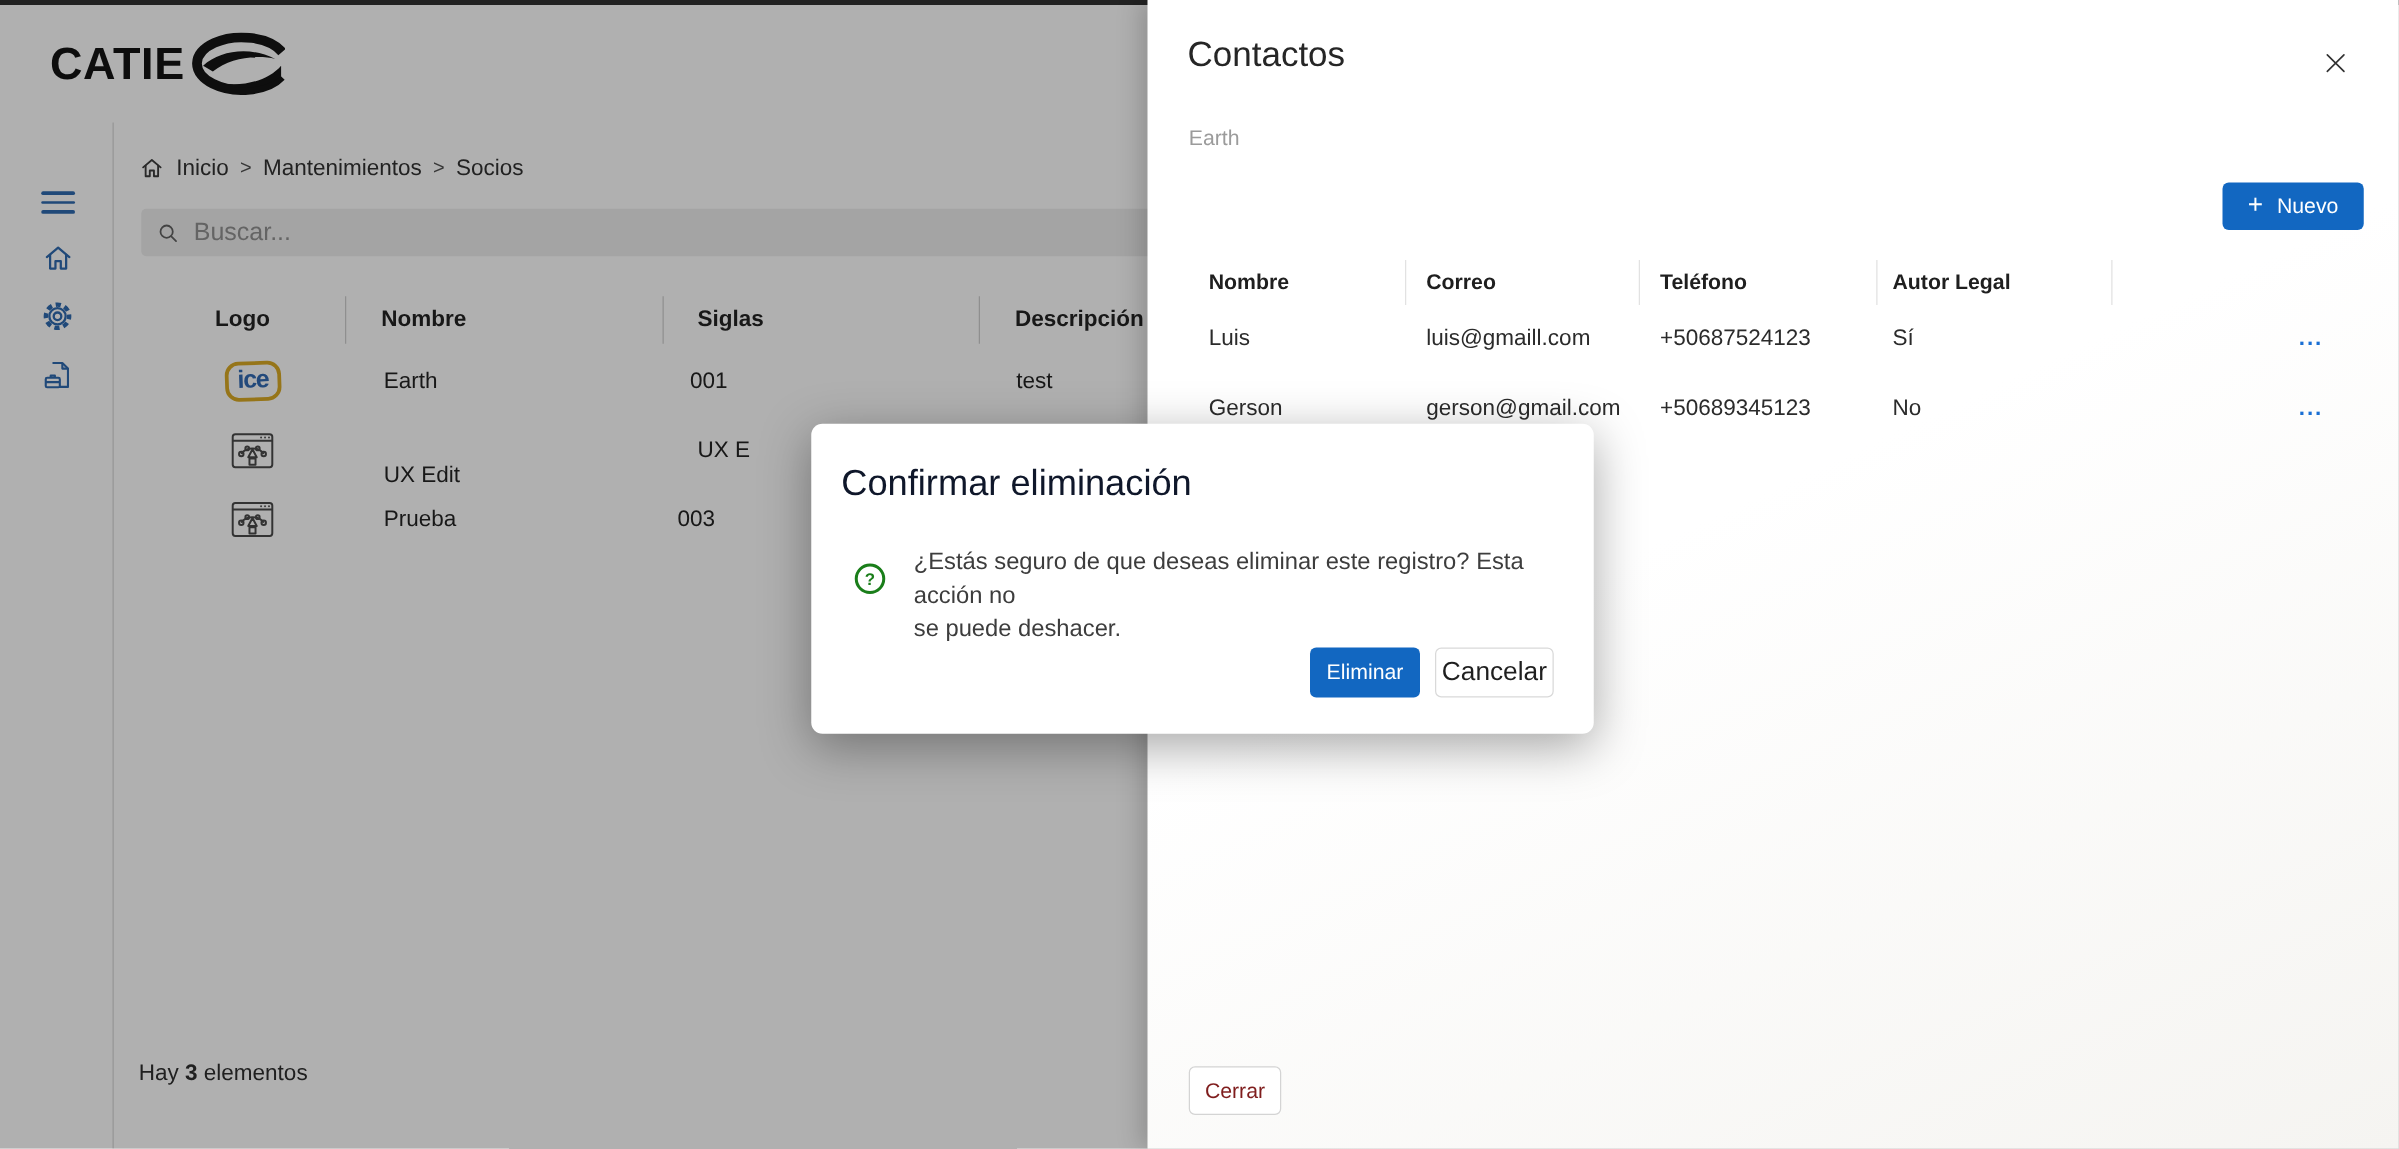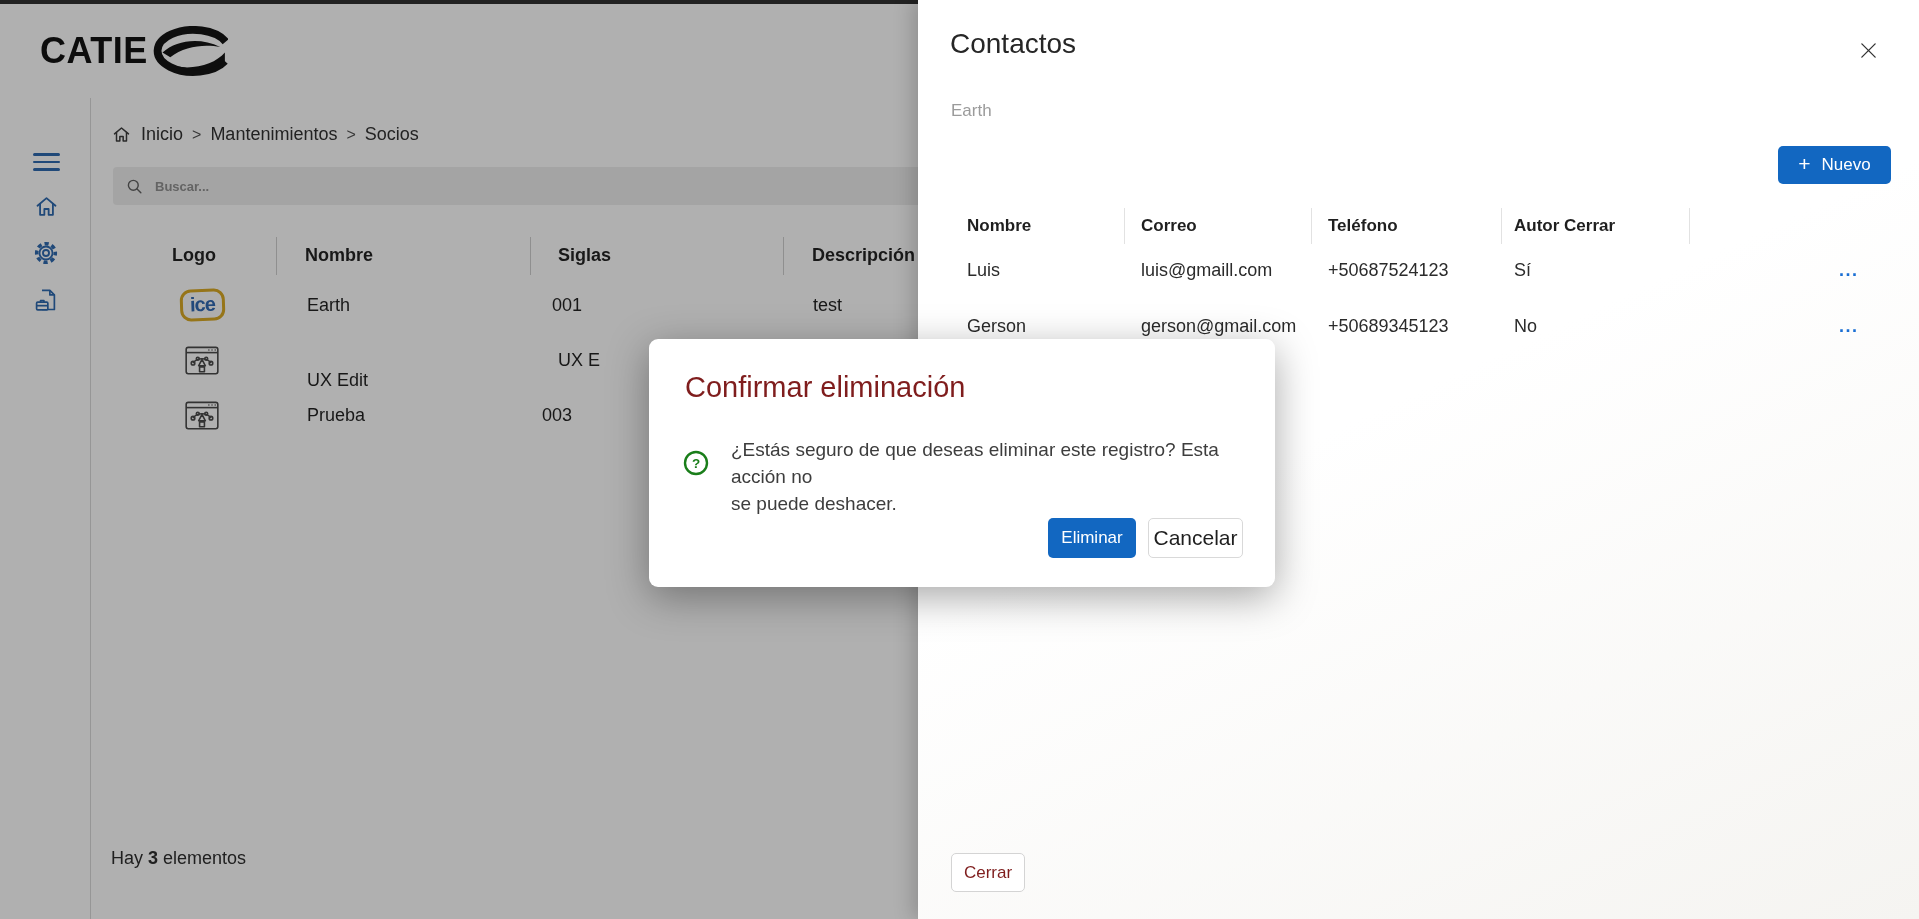--- a/index.html
+++ b/index.html
@@ -17,21 +17,21 @@
   .sidebar { position:absolute; left:0; top:98px; width:91px; height:821px; background:#ffffff; border-right:1px solid #d9d9d9; }
   .side-icon { position:absolute; left:30px; width:32px; height:32px; display:flex; align-items:center; justify-content:center; cursor:pointer; }
   .hamburger { display:flex; flex-direction:column; gap:5px; width:27px; }
   .hamburger span { display:block; height:2.6px; background:#2b67ae; border-radius:2px; }
 
   .breadcrumb { position:absolute; left:111px; top:124px; display:flex; align-items:center; gap:9px; font-size:18px; color:#2f2f2f; }
   .crumb-sep { color:#4f4f4f; font-size:16px; }
   .crumb { cursor:pointer; }
 
   .search-box { position:absolute; left:113px; top:167px; width:1010px; height:38px; background:#eeeeee; border-radius:4px; display:flex; align-items:center; padding-left:12px; }
-  .search-box input { border:none; outline:none; background:transparent; font-family:"Liberation Sans",sans-serif; font-size:13px; color:#6d6d6d; width:800px; margin-left:11px;font-weight:bold; }
+  .search-box input { border:none; outline:none; background:transparent; font-family:"Liberation Sans",sans-serif; font-size:20px; color:#6d6d6d; width:800px; margin-left:11px; }
   .search-box input::placeholder { color:#8f8f8f; }
 
   .ptable-header { position:absolute; left:0; top:233px; width:920px; height:45px; }
   .ptable-header .hcell { position:absolute; top:12px; font-size:18px; font-weight:bold; color:#1f1f1f; }
   .vsep { position:absolute; top:4px; width:1px; height:38px; background:#cfcfcf; }
   .p-row { position:absolute; left:0; width:920px; height:55px; }
   .p-cell { position:absolute; top:50%; transform:translateY(-50%); font-size:18px; color:#1f1f1f; }
   .logo-slot { position:absolute; left:180px; top:50%; transform:translateY(-50%); width:44px; display:flex; justify-content:center; }
   .ice-badge { border:3px solid #d9a821; border-radius:11px; background:#fdfdfd; color:#2e67b2; font-weight:bold; font-size:20px; letter-spacing:-1px; padding:1px 7px 3px 7px; transform:rotate(-2deg); line-height:1.1; }
   .count-line { position:absolute; left:111px; top:848px; font-size:18px; color:#2b2b2b; }
@@ -59,21 +59,21 @@
   .col-a { width:174px; padding-left:17px; }
   .col-b { width:187px; padding-left:17px; }
   .col-c { width:190px; padding-left:17px; }
   .col-d { width:188px; padding-left:13px; }
   .col-e { flex:1; padding-left:150px; }
   .dots { color:#1a6fd4; font-weight:bold; font-size:18px; letter-spacing:1.5px; cursor:pointer; }
   .btn-cerrar { position:absolute; left:33px; top:853px; width:74px; height:39px; background:#ffffff; border:1px solid #d4d4d4; border-radius:5px; font-size:17px; font-family:"Liberation Sans",sans-serif; color:#7f1d1d; cursor:pointer; }
 
   
   .dialog { position:absolute; left:649px; top:339px; width:626px; height:248px; background:#ffffff; border-radius:9px; z-index:30; box-shadow:0 10px 40px rgba(0,0,0,0.35); }
-  .dialog-title { position:absolute; left:36px; top:32px; font-size:29px; font-weight:400; color:#7f1d1d; }
+  .dialog-title { position:absolute; left:24px; top:32px; font-size:29px; font-weight:400; color:#0f172a; }
   .dialog-icon { position:absolute; left:34px; top:111px; }
   .dialog-msg { position:absolute; left:82px; top:97px; font-size:19px; line-height:27px; color:#3d3d3d; }
   .dialog-buttons { position:absolute; left:399px; top:179px; display:flex; gap:12px; }
   .btn-confirm { width:88px; height:40px; background:#1267c1; color:#ffffff; border:none; border-radius:5px; font-size:17px; font-family:"Liberation Sans",sans-serif; cursor:pointer; }
   .btn-cancel { width:95px; height:40px; background:#ffffff; color:#1f1f1f; border:1px solid #d9d9d9; border-radius:5px; font-size:21px; font-family:"Liberation Sans",sans-serif; cursor:pointer; }
 
   svg { display:block; }
 </style>
 </head>
 <body>
@@ -238,21 +238,21 @@
   <button class="btn-new">
     <span class="plus">+</span>
     <span>Nuevo</span>
   </button>
 
   <div class="ctable">
     <div class="c-hrow">
       <span class="ch col-a">Nombre</span>
       <span class="ch col-b">Correo</span>
       <span class="ch col-c">Teléfono</span>
-      <span class="ch col-d">Autor Cerrar</span>
+      <span class="ch col-d">Autor Legal</span>
       <span class="ch col-e"></span>
       <span class="c-hsep" style="left:174px;"></span>
       <span class="c-hsep" style="left:361px;"></span>
       <span class="c-hsep" style="left:551px;"></span>
       <span class="c-hsep" style="left:739px;"></span>
     </div>
     <div class="c-row">
       <span class="cc col-a">Luis</span>
       <span class="cc col-b">luis@gmaill.com</span>
       <span class="cc col-c">+50687524123</span>

